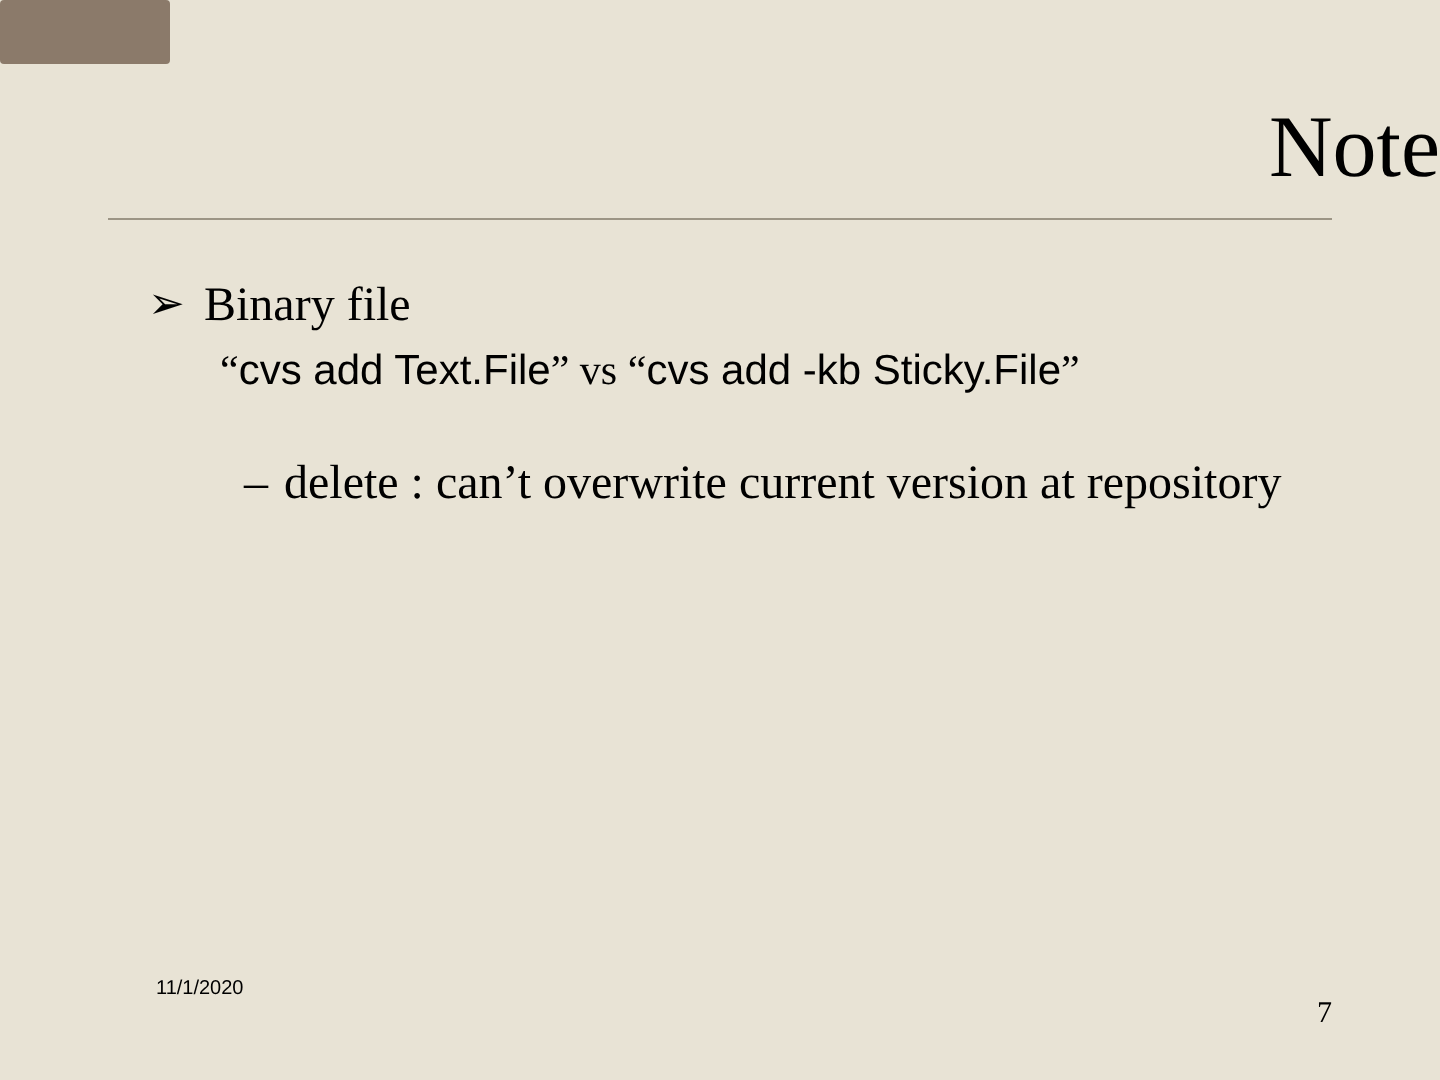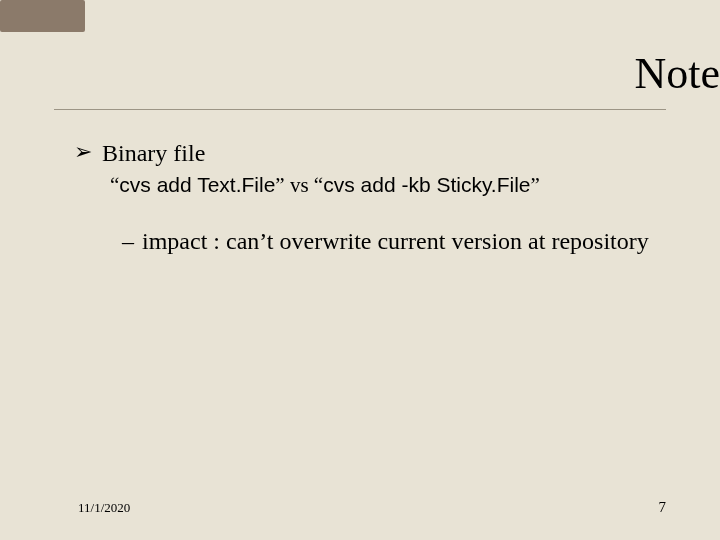--- a/index.html
+++ b/index.html
@@ -86,23 +86,23 @@
   }
   .sub-dash::before {
     content: "–";
     position: absolute;
     left: 0;
     top: 0;
   }
   .footer-date {
     position: absolute;
     left: 78px;
-    bottom: 24px;
-    font-size: 13px;
-    font-family: Liberation Serif, serif;
+    bottom: 40px;
+    font-size: 10px;
+    font-family: Liberation Sans, sans-serif;
   }
   .footer-num {
     position: absolute;
     right: 54px;
     bottom: 24px;
     font-size: 15px;
     font-family: "Times New Roman", Times, serif;
   }
 </style>
 </head>
@@ -119,20 +119,20 @@
 
     <div class="bullet1">
       <span>Binary file</span>
     </div>
     <div class="subline">
       <span>“</span><span class="cmd">cvs add Text.File</span><span>”</span><span class="vs"> vs </span><span>“</span><span class="cmd">cvs add -kb Sticky.File</span><span>”</span>
     </div>
 
 
     <div class="sub-dash">
-      <span>impact : can’t overwrite current version at repository</span>
+      <span>delete : can’t overwrite current version at repository</span>
     </div>
 
   </div>
 
   <div class="footer-date">11/1/2020</div>
   <div class="footer-num">7</div>
 </div>
 
 </body></html>

